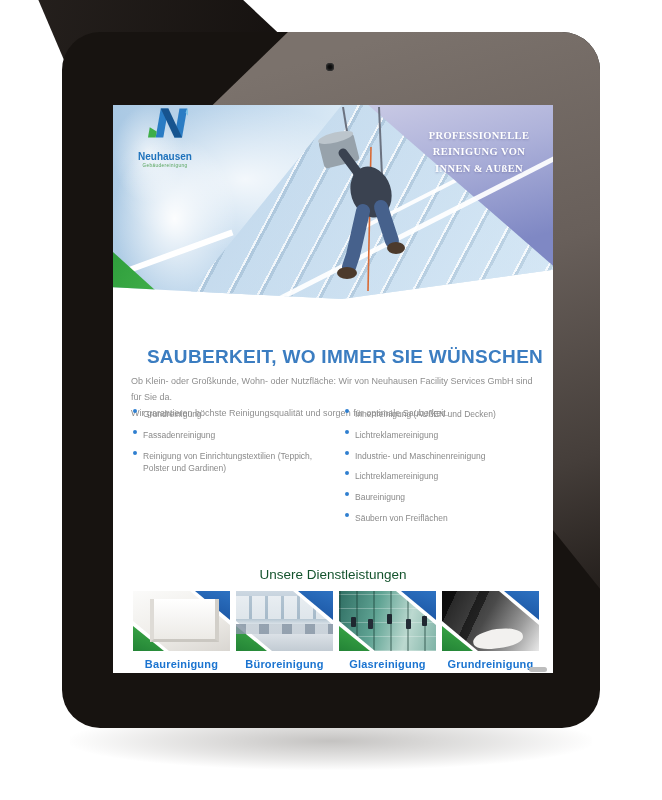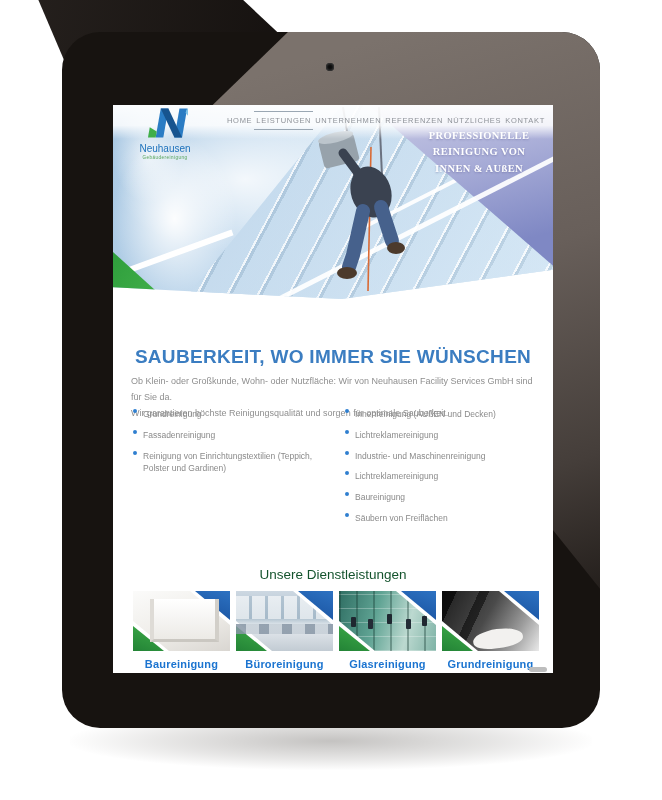--- a/index.html
+++ b/index.html
@@ -63,25 +63,25 @@
   .navbar { position:absolute; left:0; top:0; width:440px; height:34px;
     background:linear-gradient(180deg, rgba(255,255,255,.95) 0%, rgba(255,255,255,.85) 60%, rgba(255,255,255,0) 100%); }
   .nav-links { position:absolute; left:112px; right:14px; top:6px; display:flex;
     justify-content:space-between; align-items:center; }
   .nav-links a { font-size:7.5px; letter-spacing:.7px; color:#8e9298; text-decoration:none;
     padding:4px 2px; cursor:pointer; }
   .nav-links a.active { border-top:1px solid #9aa7b3; border-bottom:1px solid #9aa7b3; }
 
   
   .logo { position:absolute; left:16px; top:3px; width:72px; text-align:center; cursor:pointer; }
-  .logo-name { font-size:10px; font-weight:normal; color:#1e72bc; margin-top:1px; }
+  .logo-name { font-size:10px; font-weight:bold; color:#1e72bc; margin-top:9px; }
   .logo-sub { font-size:4.5px; letter-spacing:.5px; color:#4a9e4f; margin-top:1px; }
 
   
-  .intro-title { position:absolute; top:241px; left:0; width:440px; text-align:center;
+  .intro-title { position:absolute; top:241px; left:12px; width:440px; text-align:center;
     font-size:19px; font-weight:bold; color:#3b7dc1; letter-spacing:.3px; }
   .intro-text { position:absolute; top:269px; left:18px; width:404px; text-align:left;
     font-size:9px; color:#8f8f8f; line-height:1.75; }
 
   
   .bullets { position:absolute; top:303px; left:20px; width:404px; display:flex; gap:20px; }
   .bullets ul { list-style:none; width:50%; }
   .bullets li { display:flex; align-items:flex-start; margin-bottom:8.5px;
     font-size:8.5px; color:#8a8a8a; line-height:1.45; }
   .dot { flex-shrink:0; width:4px; height:4px; border:2px solid #2f7fd0; border-radius:50%;
@@ -167,30 +167,20 @@
           <ellipse cx="64" cy="166" rx="10" ry="6" fill="#4c3a2c"></ellipse>
           <ellipse cx="113" cy="141" rx="9" ry="6" fill="#4c3a2c"></ellipse>
         </svg>
         <div class="hero-tagline">
           <div>PROFESSIONELLE</div>
           <div>REINIGUNG VON</div>
           <div>INNEN &amp; AUßEN</div>
         </div>
       </div>
 
-      <div class="navbar">
-        <div class="nav-links">
-          <a>HOME</a>
-          <a class="active">LEISTUNGEN</a>
-          <a>UNTERNEHMEN</a>
-          <a>REFERENZEN</a>
-          <a>NÜTZLICHES</a>
-          <a>KONTAKT</a>
-        </div>
-      </div>
 
       <div class="logo">
         <svg width="46" height="30" viewBox="0 0 54 34">
           <g transform="skewX(-10) translate(8 0)">
             <rect x="14" y="0" width="9" height="34" fill="#2a7cc4"></rect>
             <rect x="36" y="0" width="9" height="34" fill="#2a7cc4"></rect>
             <polygon points="14,0 23,0 45,34 36,34" fill="#17548f"></polygon>
             <polygon points="5,22 14,27 14,34 5,34" fill="#3fae49"></polygon>
             <polygon points="45,0 52,0 49,10 44,5" fill="#7ec3e8"></polygon>
           </g>

